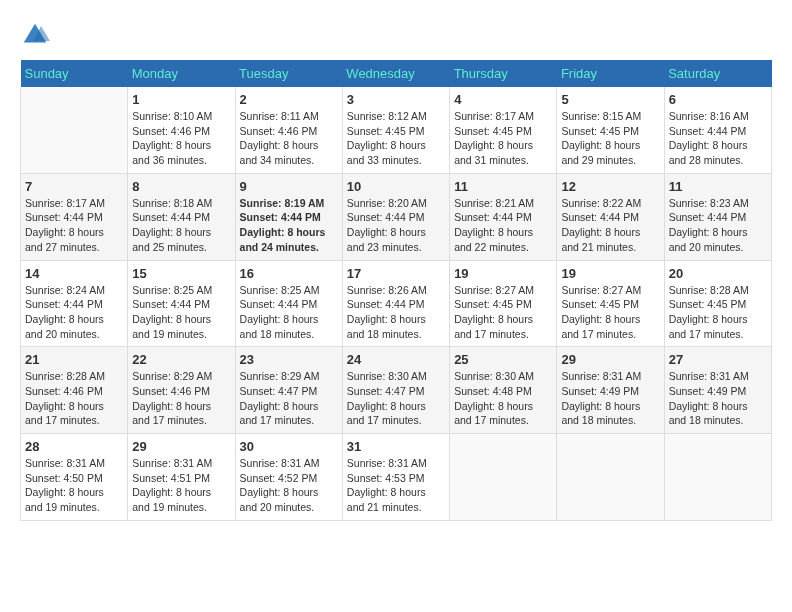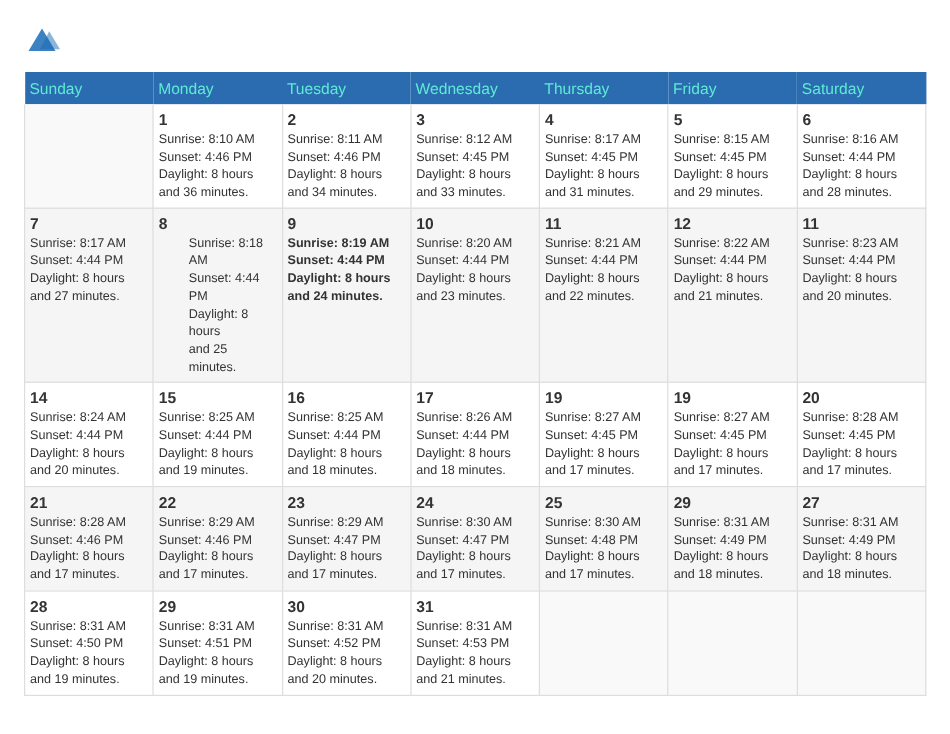--- a/index.html
+++ b/index.html
@@ -177,21 +177,21 @@
       <tr>
         <td>
           <span class="day-num">7</span>
           <div class="day-info" style="white-space: pre-line;">Sunrise: 8:17 AM
 Sunset: 4:44 PM
 Daylight: 8 hours
 and 27 minutes.</div>
         </td>
         <td>
           <span class="day-num">8</span>
-          <div class="day-info" style="white-space: pre-line; margin-left: 25px;">Sunrise: 8:18 AM
+          <div class="day-info" style="white-space: pre-line;">Sunrise: 8:18 AM
 Sunset: 4:44 PM
 Daylight: 8 hours
 and 25 minutes.</div>
         </td>
         <td>
           <span class="day-num">9</span>
           <div class="day-info" style="white-space: pre-line; font-weight: bold;">Sunrise: 8:19 AM
 Sunset: 4:44 PM
 Daylight: 8 hours
 and 24 minutes.</div>

